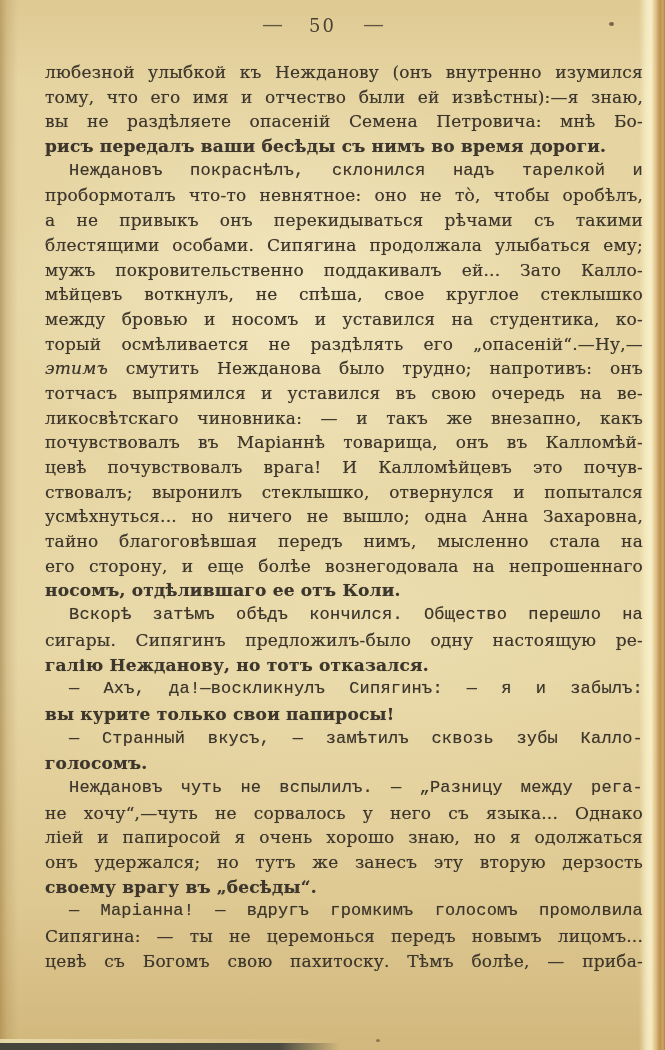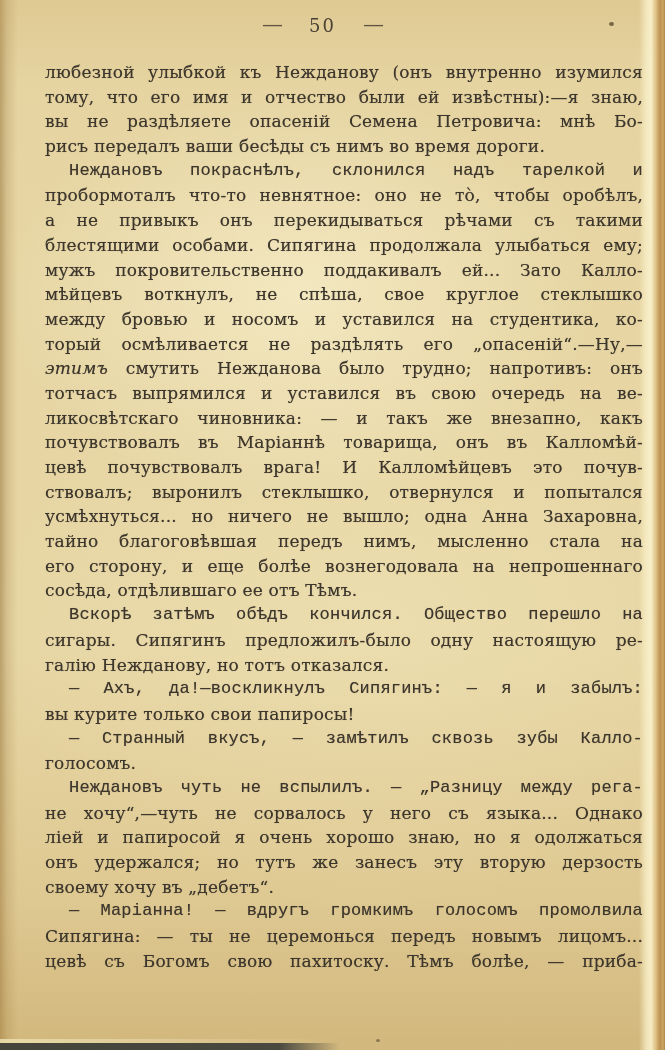--- a/index.html
+++ b/index.html
@@ -45,21 +45,21 @@
   #text-block {
     position:absolute; left:45px; top:44px; width:598px;
     font-size:17px; line-height:24.7px; color:#3d362c;
     letter-spacing:0.2px;
     text-shadow:0 0 0.7px rgba(62,54,42,0.55);
     margin-top:16px;
   }
   .para { margin:0; }
   .para.indent .ln:first-child { text-indent:24px;font-family:Liberation Mono, monospace; }
   .ln { text-align:justify; text-align-last:justify; height:24.7px; overflow:visible; white-space:normal; }
-  .ln.last { text-align-last:left; }
+  .ln.last { text-align-last:left;font-weight:bold; }
   .ln i { font-style:italic; }
   .speck { position:absolute; border-radius:50%; }
   #speck-1 { left:609px; top:22px; width:5px; height:4px; background:#5d4c33; opacity:0.8; }
   #speck-2 { left:344px; top:640px; width:3px; height:3px; background:#96572e; opacity:0.75; }
   #speck-3 { left:376px; top:1039px; width:4px; height:3px; background:#6b5c40; opacity:0.7; }
   #speck-4 { left:536px; top:470px; width:2px; height:2px; background:#8a7850; opacity:0.6; }
   #speck-5 { left:108px; top:962px; width:3px; height:2px; background:#9a7a48; opacity:0.45; }
 </style>
 </head>
 <body>
@@ -93,41 +93,41 @@
         <div class="ln">торый осмѣливается не раздѣлять его „опасеній“.—Ну,—</div>
         <div class="ln"><i>этимъ</i> смутить Нежданова было трудно; напротивъ: онъ</div>
         <div class="ln">тотчасъ выпрямился и уставился въ свою очередь на ве-</div>
         <div class="ln">ликосвѣтскаго чиновника: — и такъ же внезапно, какъ</div>
         <div class="ln">почувствовалъ въ Маріаннѣ товарища, онъ въ Калломѣй-</div>
         <div class="ln">цевѣ почувствовалъ врага! И Калломѣйцевъ это почув-</div>
         <div class="ln">ствовалъ; выронилъ стеклышко, отвернулся и попытался</div>
         <div class="ln">усмѣхнуться... но ничего не вышло; одна Анна Захаровна,</div>
         <div class="ln">тайно благоговѣвшая передъ нимъ, мысленно стала на</div>
         <div class="ln">его сторону, и еще болѣе вознегодовала на непрошеннаго</div>
-        <div class="ln last">сосѣда, отдѣлившаго ее отъ Тѣмъ.</div>
+        <div class="ln last">носомъ, отдѣлившаго ее отъ Коли.</div>
       </div>
       <div class="para indent">
         <div class="ln">Вскорѣ затѣмъ обѣдъ кончился. Общество перешло на</div>
         <div class="ln">сигары. Сипягинъ предложилъ-было одну настоящую ре-</div>
         <div class="ln last">галію Нежданову, но тотъ отказался.</div>
       </div>
       <div class="para indent">
         <div class="ln">— Ахъ, да!—воскликнулъ Сипягинъ: — я и забылъ:</div>
         <div class="ln last">вы курите только свои папиросы!</div>
       </div>
       <div class="para indent">
         <div class="ln">— Странный вкусъ, — замѣтилъ сквозь зубы Калло-</div>
         <div class="ln last">голосомъ.</div>
       </div>
       <div class="para indent">
         <div class="ln">Неждановъ чуть не вспылилъ. — „Разницу между рега-</div>
         <div class="ln">не хочу“,—чуть не сорвалось у него съ языка... Однако</div>
         <div class="ln">ліей и папиросой я очень хорошо знаю, но я одолжаться</div>
         <div class="ln">онъ удержался; но тутъ же занесъ эту вторую дерзость</div>
-        <div class="ln last">своему хочу въ „дебетъ“.</div>
+        <div class="ln last">своему врагу въ „бесѣды“.</div>
       </div>
       <div class="para indent">
         <div class="ln">— Маріанна! — вдругъ громкимъ голосомъ промолвила</div>
         <div class="ln">Сипягина: — ты не церемонься передъ новымъ лицомъ...</div>
         <div class="ln">цевѣ съ Богомъ свою пахитоску. Тѣмъ болѣе, — приба-</div>
       </div>
     </div>
 
   <div class="speck" id="speck-1"></div>
   <div class="speck" id="speck-2"></div>

